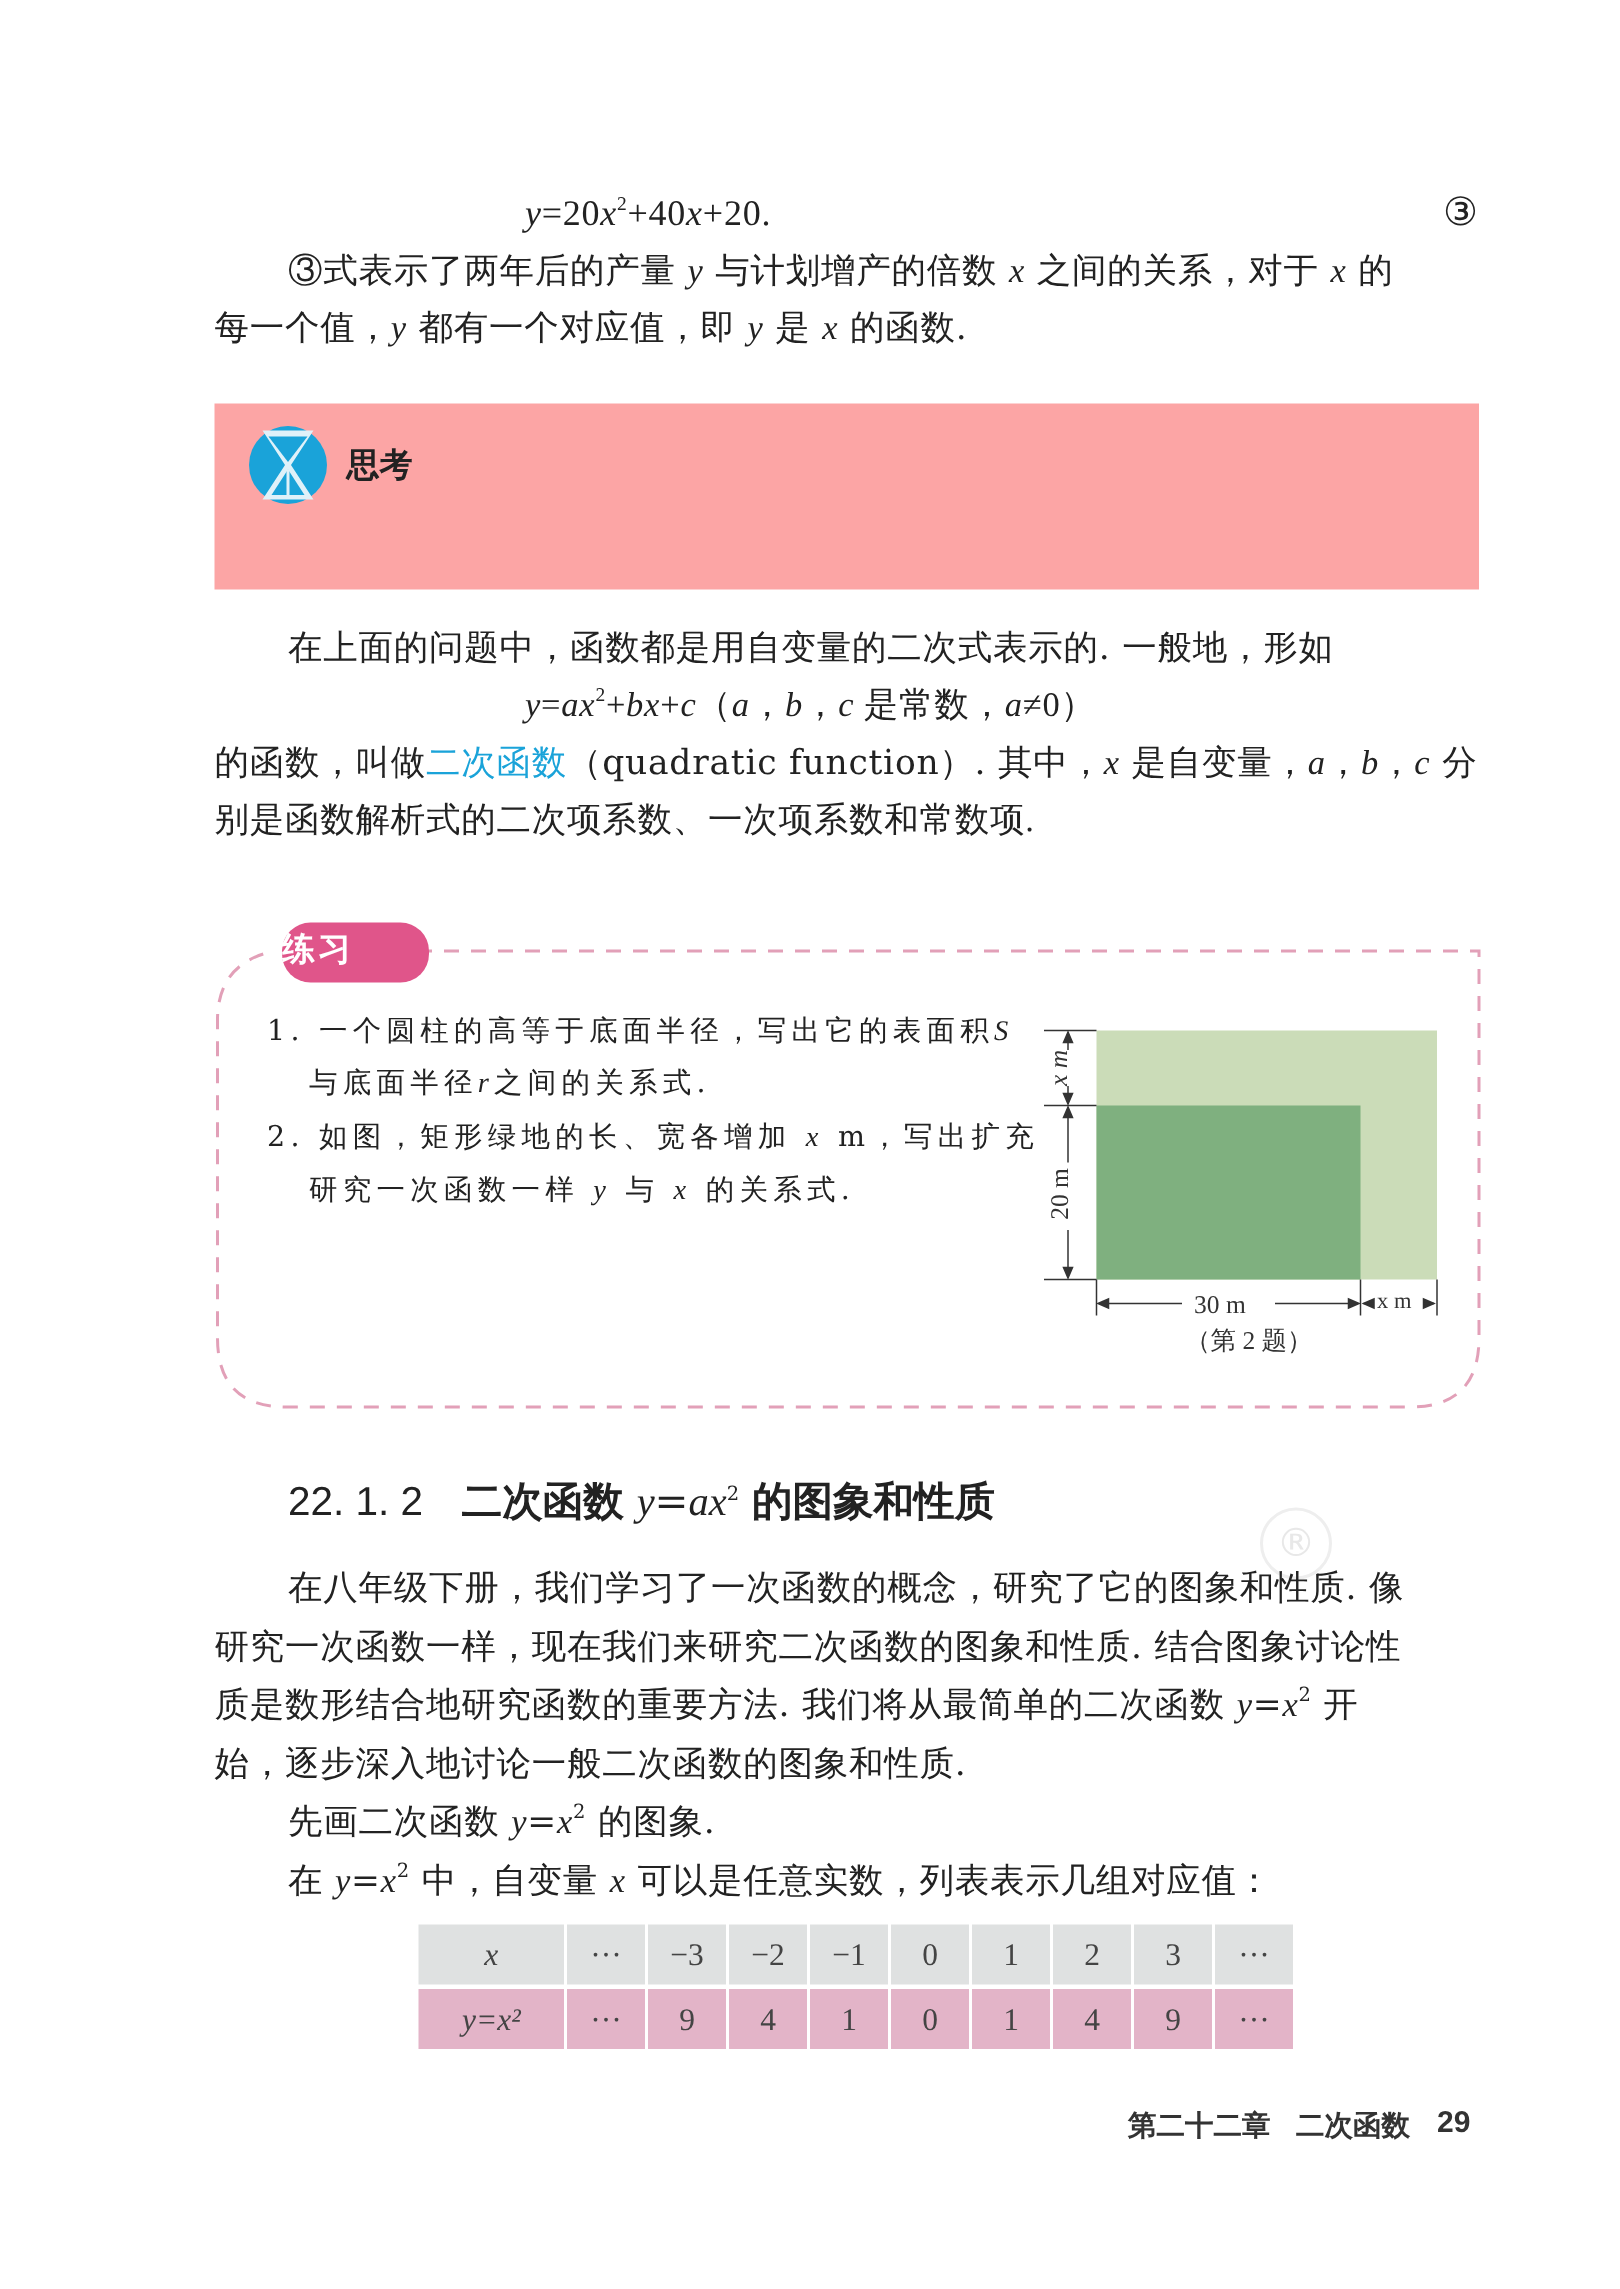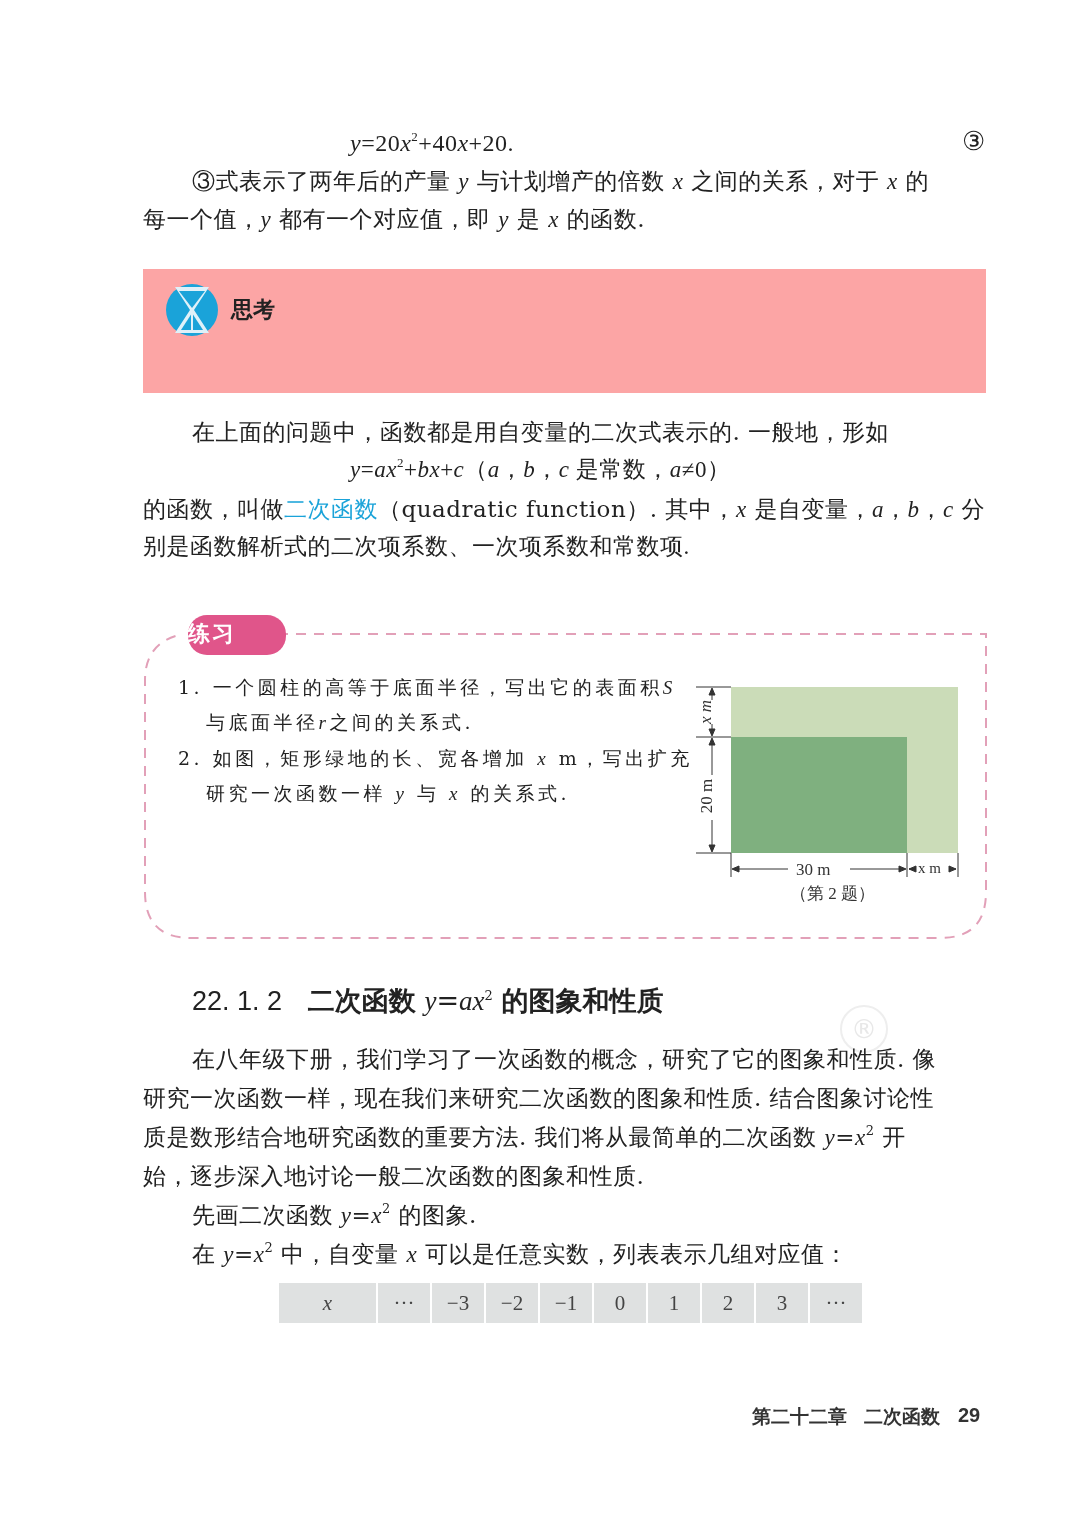--- a/index.html
+++ b/index.html
@@ -156,18 +156,30 @@
     <td class="cell">···</td>
     <td class="cell">−3</td>
     <td class="cell">−2</td>
     <td class="cell">−1</td>
     <td class="cell">0</td>
     <td class="cell">1</td>
     <td class="cell">2</td>
     <td class="cell">3</td>
     <td class="cell">···</td>
   </tr>
+  <tr class="yrow">
+    <td class="head">y=x²</td>
+    <td class="cell">···</td>
+    <td class="cell">9</td>
+    <td class="cell">4</td>
+    <td class="cell">1</td>
+    <td class="cell">0</td>
+    <td class="cell">1</td>
+    <td class="cell">4</td>
+    <td class="cell">9</td>
+    <td class="cell">···</td>
+  </tr>
 </tbody>
   </table>
 
 <span class="footer" style="left:752px;">第二十二章</span>
 <span class="footer" style="left:864px;">二次函数</span>
 <span class="footer" style="left:958px; font-family:'Liberation Sans',sans-serif; font-size:20px;">29</span>
 
 </body></html>

